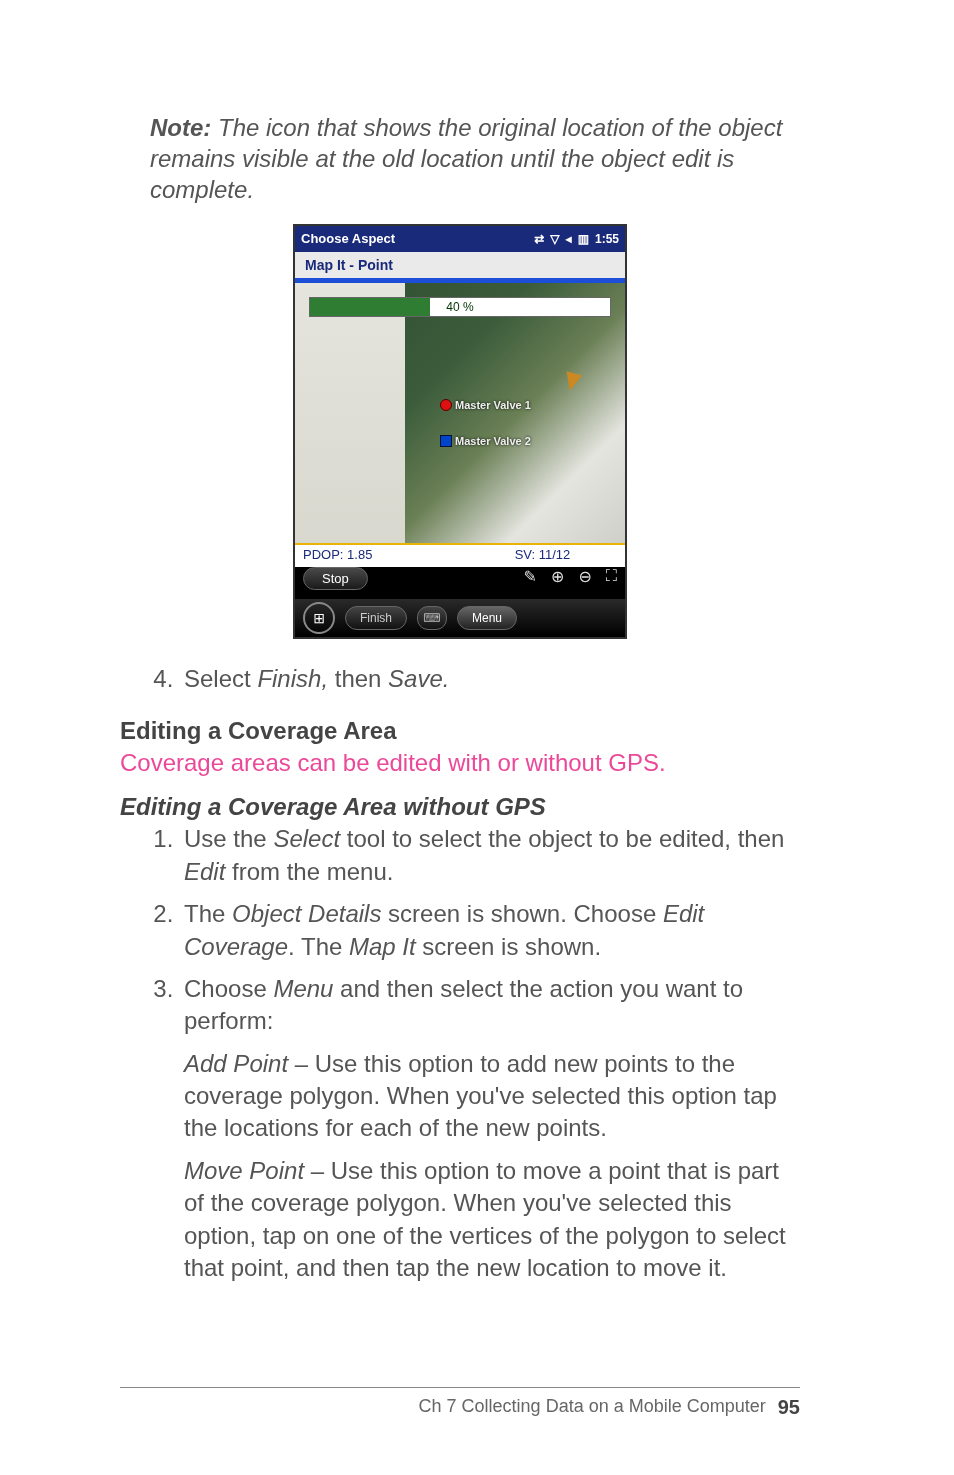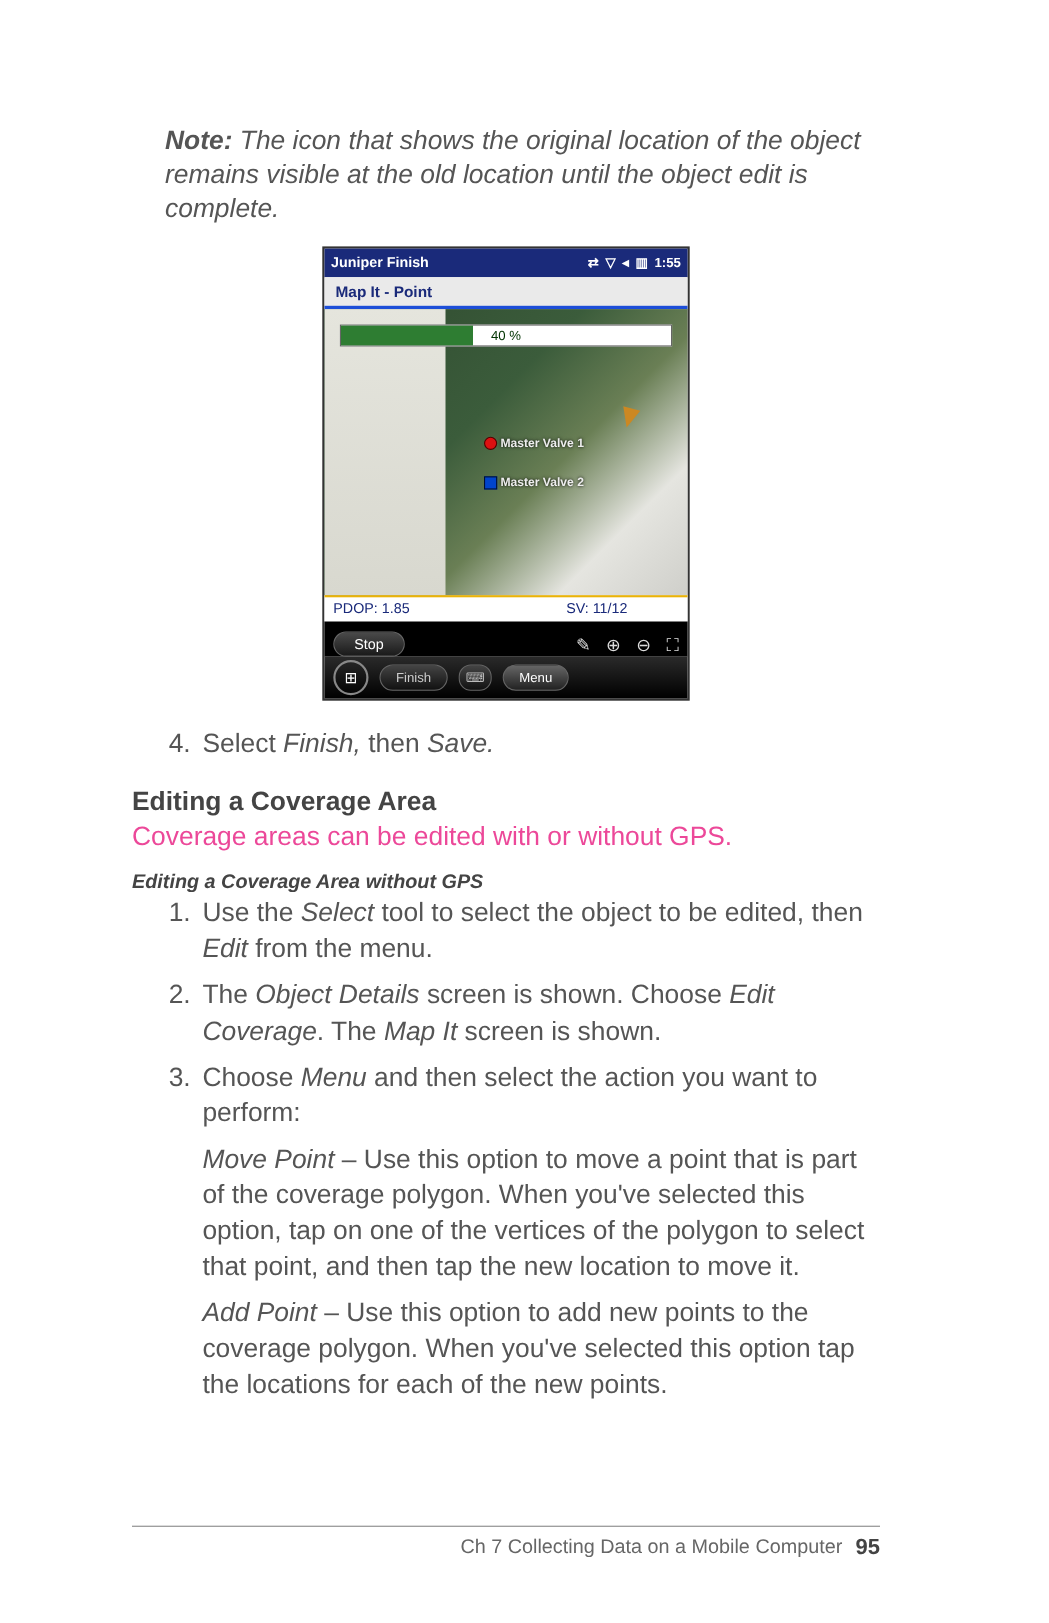--- a/index.html
+++ b/index.html
@@ -50,21 +50,21 @@
     padding: 0 6px;
     font-size: 13px;
   }
   .titlebar .spacer { flex: 1; }
   .titlebar .ico {
     margin-left: 6px;
     font-size: 12px;
   }
   .subtitle {
     background: #eaeaea;
-    border-bottom: 3px solid #1d4ed8;
+    border-bottom: 5px solid #1d4ed8;
     height: 26px;
     display: flex;
     align-items: center;
     padding: 0 10px;
     font-weight: bold;
     color: #1a2a7a;
     font-size: 14px;
   }
   .map-area {
     position: relative;
@@ -141,21 +141,21 @@
     background: #fff;
     border-top: 2px solid #eab308;
     color: #1a2a7a;
   }
   .gpsrow > div { flex: 1; padding: 2px 8px; }
   .gpsrow > div + div { text-align: center; }
   .toolrow {
     background: #000;
     height: 32px;
     display: flex;
-    align-items: flex-end;
+    align-items: flex-start;
     padding: 0 8px;
     gap: 14px;
   }
   .toolrow .stop {
     background: linear-gradient(#4a4a4a, #1a1a1a);
     border: 1px solid #666;
     border-radius: 14px;
     color: #fff;
     font-size: 13px;
     padding: 3px 18px;
@@ -219,21 +219,21 @@
     margin: 22px 0 2px 0;
     font-style: normal;
   }
   p.after-h3 {
     font-size: 24px;
     line-height: 1.35;
     color: #ec4899;
     margin: 0 0 14px 0;
   }
   h4.subheader {
-    font-size: 18px;
+    font-size: 24px;
     font-style: italic;
     font-weight: bold;
     color: #444;
     margin: 10px 0 2px 0;
   }
   .footer {
     position: absolute;
     left: 120px; right: 150px;
     bottom: 56px;
     border-top: 1px solid #888;
@@ -254,21 +254,21 @@
 <body>
 <div class="page">
 
 <p class="note">
   <span class="label">Note:</span><span> The icon that shows the original location of the object remains visible at the old location until the object edit is complete.</span>
 </p>
 
 <div class="shot-wrap">
   <div class="shot">
     <div class="titlebar">
-      <span>Juniper Finish</span>
+      <span>Choose Aspect</span>
       <span class="spacer"></span>
       <span class="ico">⇄</span>
       <span class="ico">▽</span>
       <span class="ico">◂</span>
       <span class="ico">▥</span>
       <span class="ico">1:55</span>
     </div>
     <div class="subtitle">Map It - Point</div>
     <div class="map-area">
       <div class="progress">
@@ -314,24 +314,24 @@
 <ol class="steps">
   <li>
     <span>Use the </span><span class="em">Select</span><span> tool to select the object to be edited, then </span><span class="em">Edit</span><span> from the menu.</span>
   </li>
   <li>
     <span>The </span><span class="em">Object Details</span><span> screen is shown. Choose </span><span class="em">Edit Coverage</span><span>. The </span><span class="em">Map It</span><span> screen is shown.</span>
   </li>
   <li>
     <span>Choose </span><span class="em">Menu</span><span> and then select the action you want to perform:</span>
     <div class="sub">
+      <span class="em">Add Point</span><span> – Use this option to add new points to the coverage polygon. When you've selected this option tap the locations for each of the new points.</span>
+    </div>
+    <div class="sub">
       <span class="em">Move Point</span><span> – Use this option to move a point that is part of the coverage polygon. When you've selected this option, tap on one of the vertices of the polygon to select that point, and then tap the new location to move it.</span>
-    </div>
-    <div class="sub">
-      <span class="em">Add Point</span><span> – Use this option to add new points to the coverage polygon. When you've selected this option tap the locations for each of the new points.</span>
     </div>
   </li>
 </ol>
 
 <div class="footer">
   <span>Ch 7   Collecting Data on a Mobile Computer</span>
   <span class="pg">95</span>
 </div>
 
 </div>

